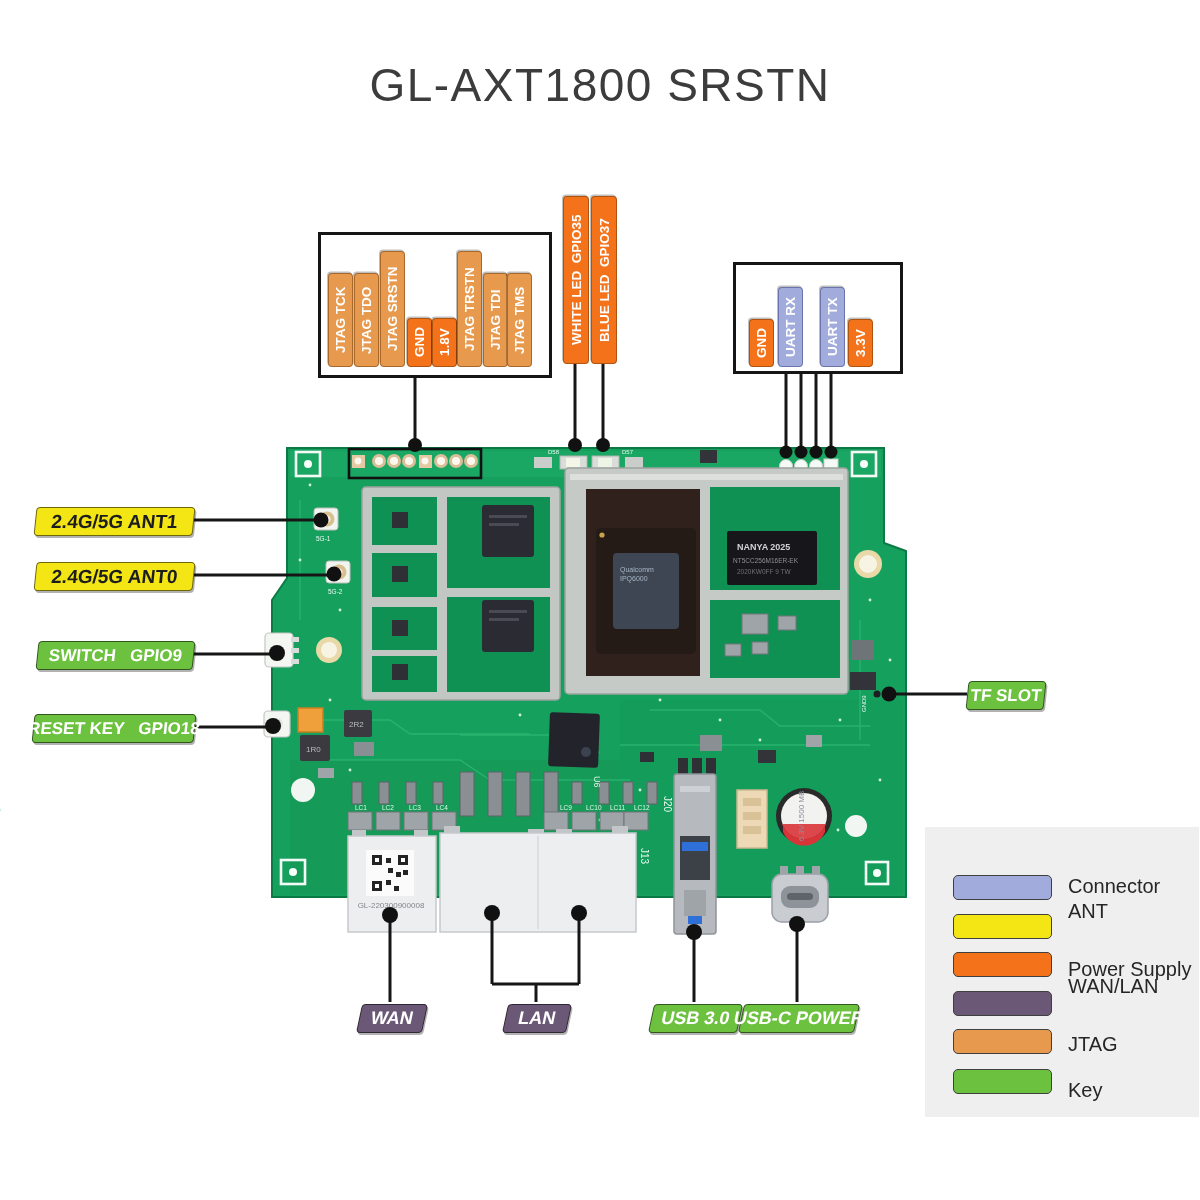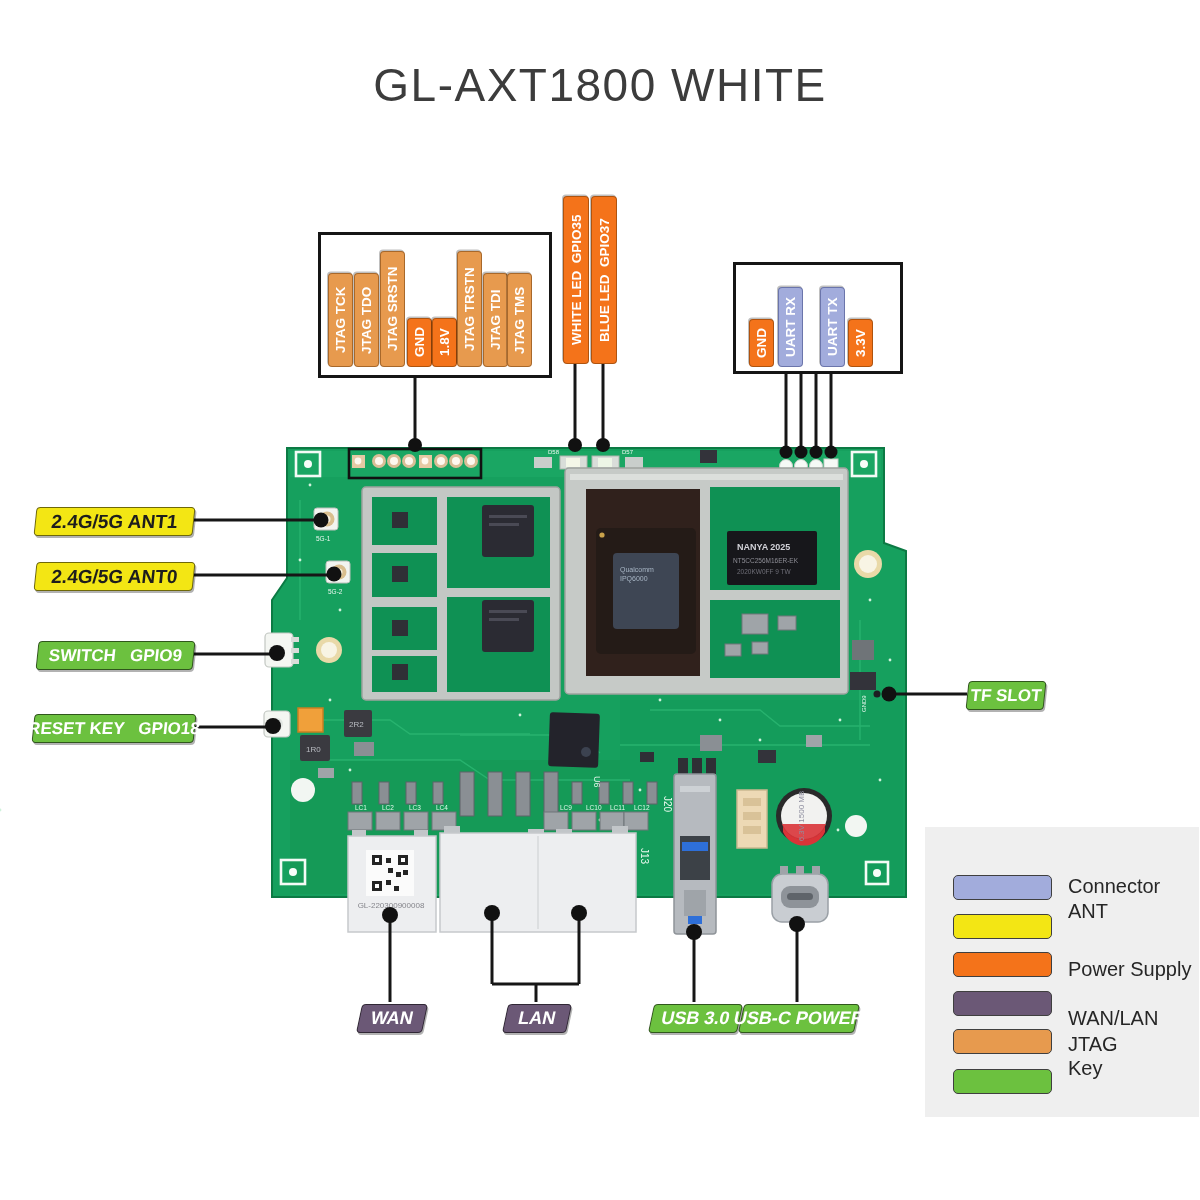--- a/index.html
+++ b/index.html
@@ -379,21 +379,21 @@
         <circle cx="273" cy="726" r="8"></circle>
       <circle cx="889" cy="694" r="7.5"></circle>
       <circle cx="390" cy="915" r="8"></circle>
       <circle cx="492" cy="913" r="8"></circle>
         <circle cx="579" cy="913" r="8"></circle>
       <circle cx="694" cy="932" r="8"></circle>
         <circle cx="797" cy="924" r="8"></circle>
     </g>
   </svg>
 
-  <div class="abs title">GL-AXT1800 WHITE</div>
+  <div class="abs title">GL-AXT1800 SRSTN</div>
 
   <div class="abs groupbox" style="left:318px;top:232px;width:228px;height:140px;">
     <div class="tab t-jtag" style="left:7px;  top:38px;height:92px">JTAG TCK</div>
     <div class="tab t-jtag" style="left:33px; top:38px;height:92px">JTAG TDO</div>
     <div class="tab t-jtag" style="left:59px; top:16px;height:114px">JTAG SRSTN</div>
     <div class="tab t-power" style="left:86px; top:83px;height:47px">GND</div>
     <div class="tab t-power" style="left:111px;top:83px;height:47px">1.8V</div>
     <div class="tab t-jtag" style="left:136px;top:16px;height:114px">JTAG TRSTN</div>
     <div class="tab t-jtag" style="left:162px;top:38px;height:92px">JTAG TDI</div>
     <div class="tab t-jtag" style="left:186px;top:38px;height:92px">JTAG TMS</div>
@@ -422,20 +422,20 @@
   <div class="pill p-keyb" style="left:741px;top:1004px;width:114px;height:27px">USB-C POWER</div>
 
   <div class="abs legend" style="left:925px;top:827px;width:274px;height:290px;">
     <div class="sw" style="left: 28px; top: 48px; background: rgb(162, 172, 220);"></div>
     <div class="swlab" style="top:48px">Connector</div>
     <div class="sw" style="left: 28px; top: 87px; background: rgb(243, 230, 20);"></div>
     <div class="swlab" style="top:73px">ANT</div>
     <div class="sw" style="left: 28px; top: 125px; background: rgb(244, 115, 26);"></div>
     <div class="swlab" style="top:131px">Power Supply</div>
     <div class="sw" style="left: 28px; top: 164px; background: rgb(107, 88, 118);"></div>
-    <div class="swlab" style="top:180px">WAN/LAN</div>
+    <div class="swlab" style="top:148px">WAN/LAN</div>
     <div class="sw" style="left: 28px; top: 202px; background: rgb(231, 154, 78);"></div>
     <div class="swlab" style="top:206px">JTAG</div>
     <div class="sw" style="left: 28px; top: 242px; background: rgb(108, 193, 63);"></div>
-    <div class="swlab" style="top:230px">Key</div>
+    <div class="swlab" style="top:252px">Key</div>
   </div>
 
 </div>
 
 </body></html>

